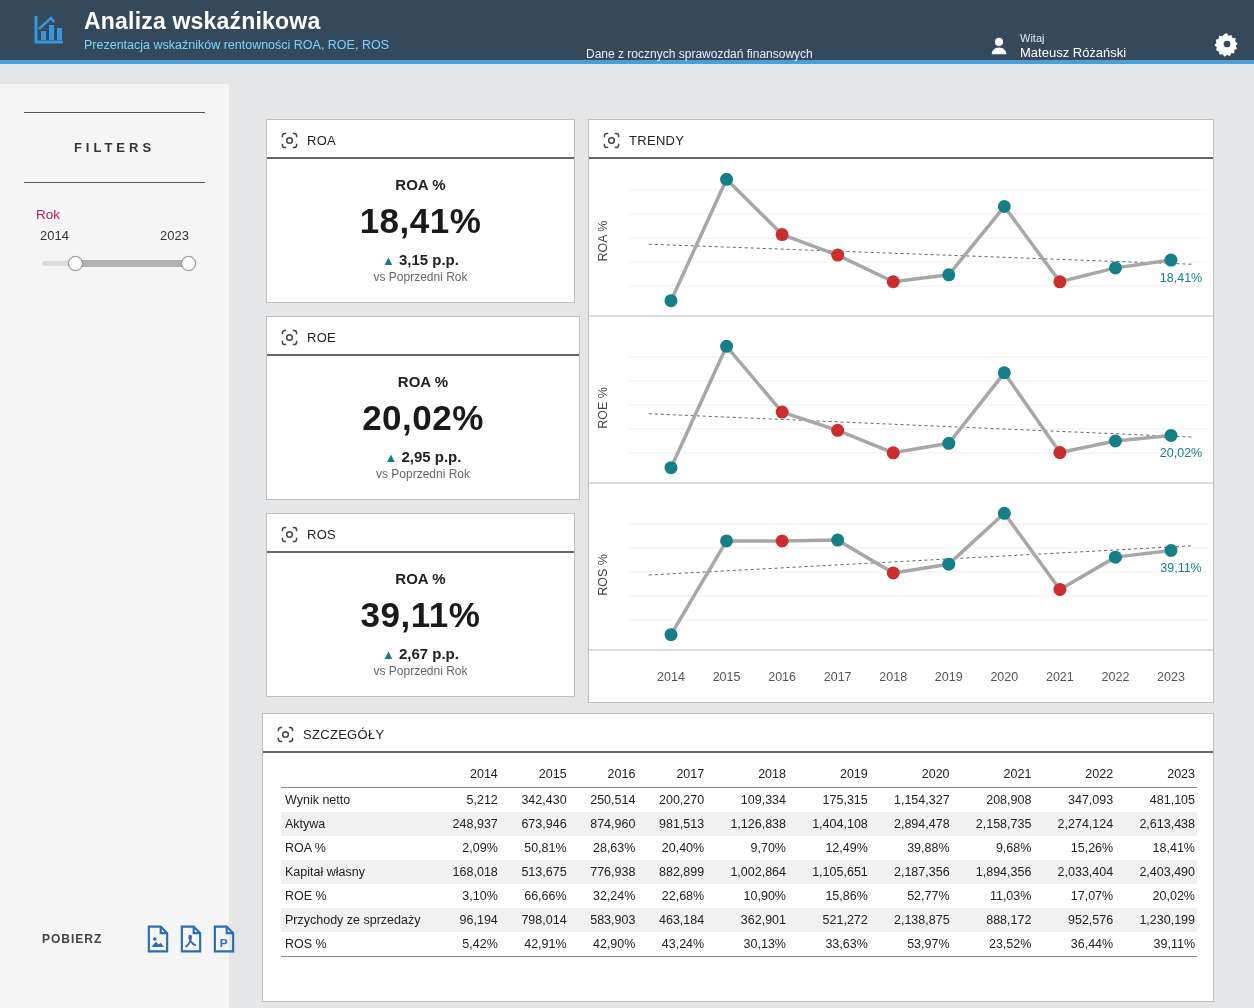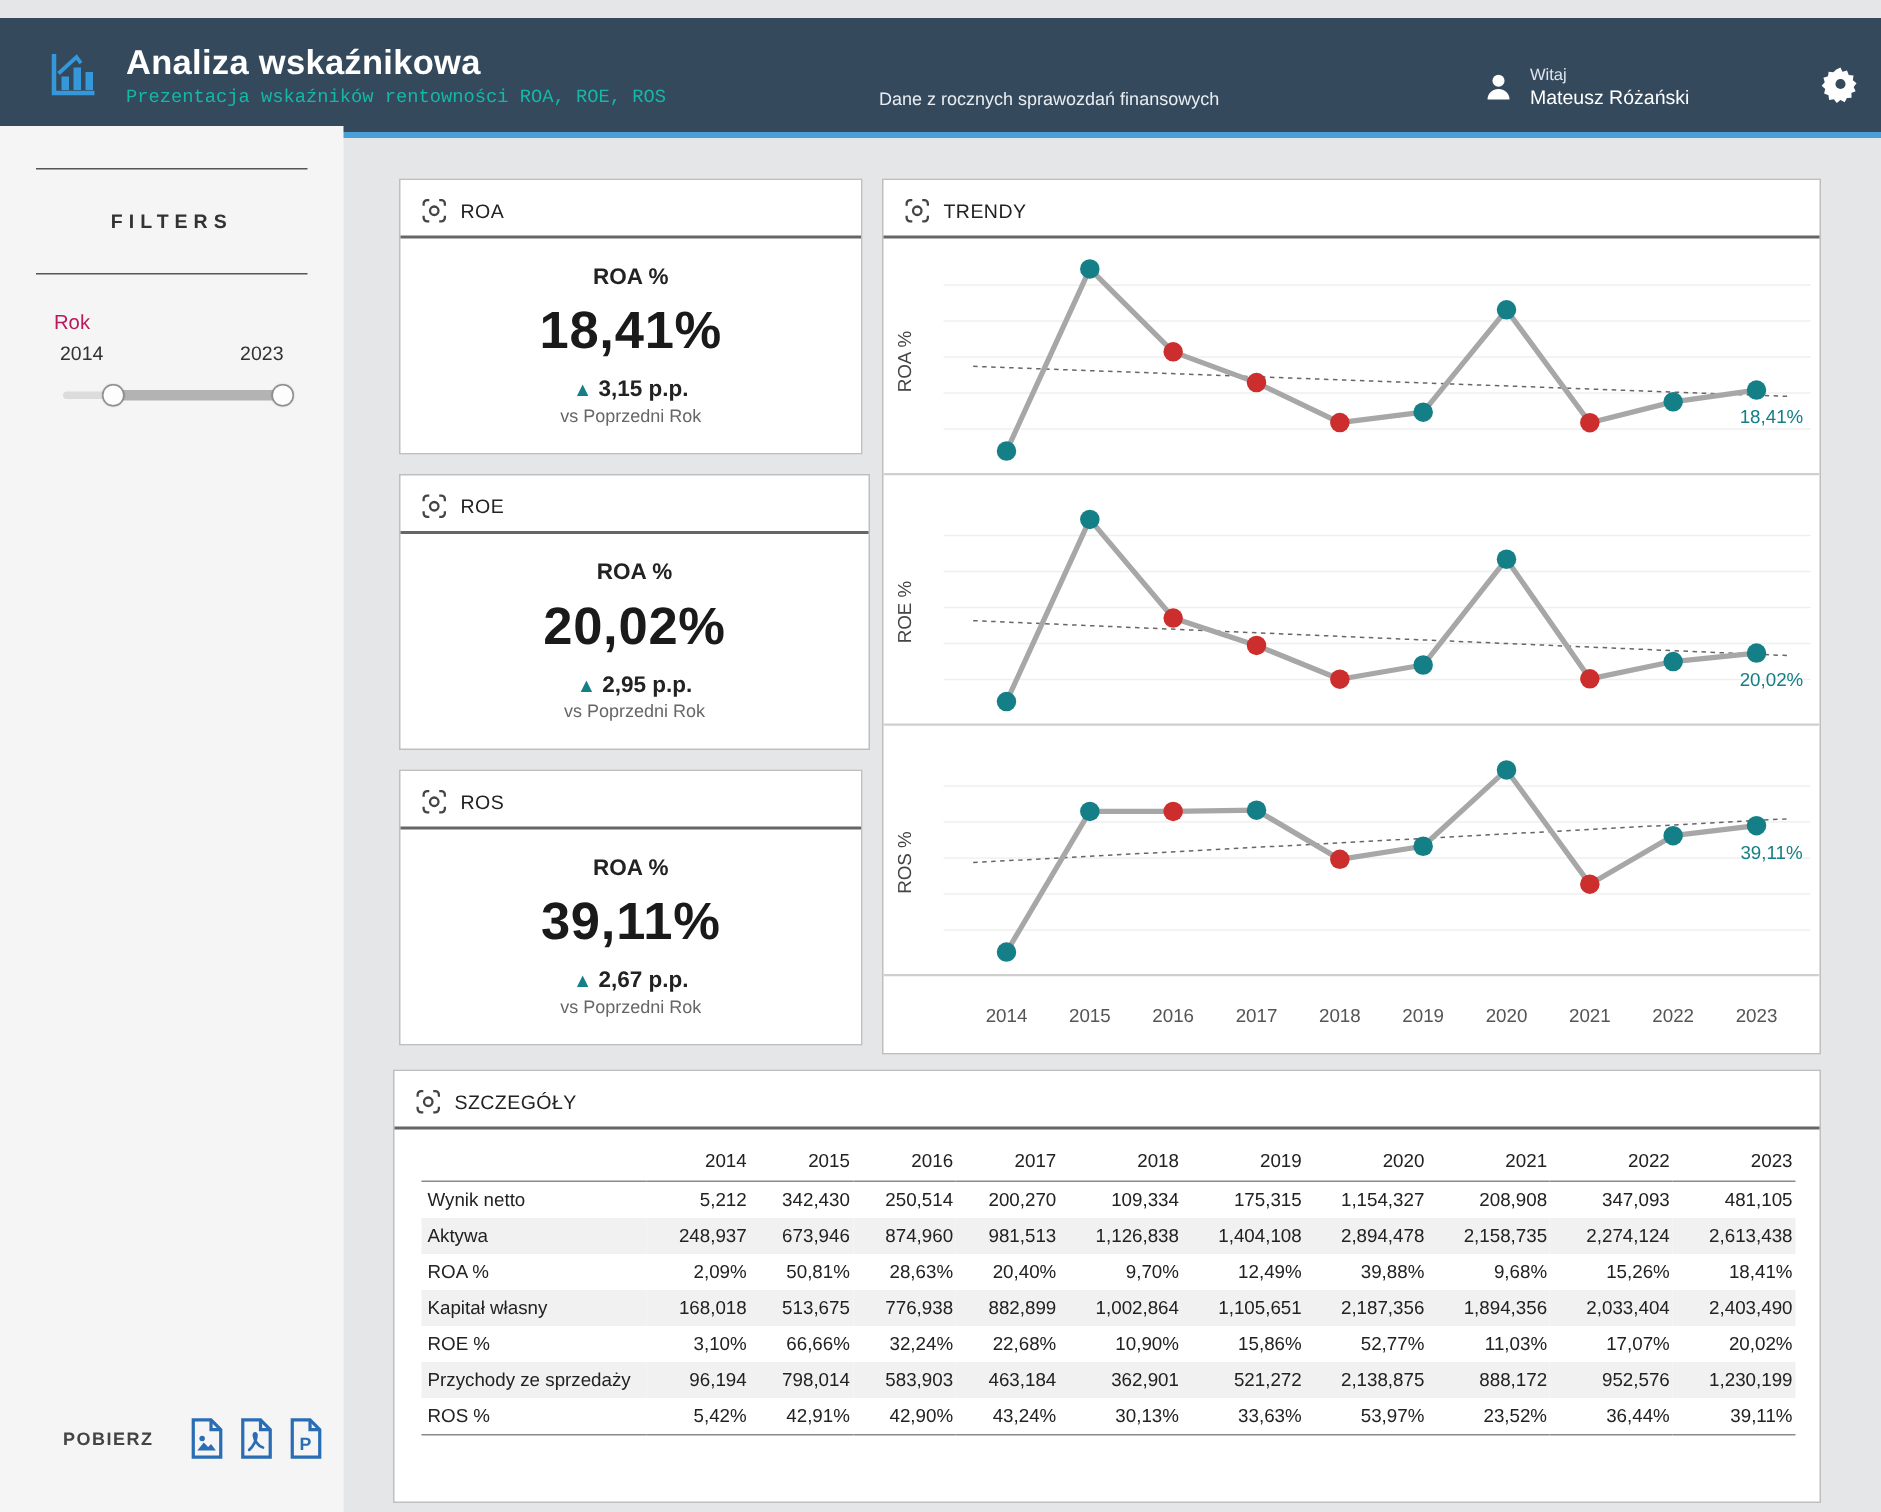--- a/index.html
+++ b/index.html
@@ -1,26 +1,26 @@
 <!DOCTYPE html>
 <html><head>
 <meta charset="utf-8">
 <style>
   * { margin:0; padding:0; box-sizing:border-box; }
   html,body { width:1254px; height:1008px; overflow:hidden;
     font-family:"Liberation Sans", sans-serif; background:#e5e6e8; }
 
   
-  .app-header { position:absolute; left:0; top:12px; width:1254px; height:80px;
+  .app-header { position:absolute; left:0; top:0; width:1254px; height:64px;
     background:#35495c; border-bottom:4px solid #4a9fd8;
     display:flex; align-items:center; color:#fff; }
   .logo { width:38px; height:38px; margin-left:30px; flex:0 0 auto; }
   .title-block { margin-left:16px; }
   .app-title { font-size:23px; font-weight:bold; letter-spacing:0.2px; }
-  .app-subtitle { font-size:12.5px; color:#14b8a6; margin-top:3px;font-family:Liberation Mono, monospace; }
+  .app-subtitle { font-size:12.5px; color:#7dd3fc; margin-top:3px; }
   .header-note { position:absolute; left:586px; top:47px; font-size:12px; color:#e8eef3;text-align:right; }
   .user-block { position:absolute; left:988px; top:32px; display:flex; align-items:center; }
   .user-icon { width:22px; height:22px; margin-right:10px; }
   .user-text .greet { font-size:11px; color:#dfe7ee; }
   .user-text .uname { font-size:13px; font-weight:normal; margin-top:1px;text-align:right; }
   .gear { position:absolute; left:1214px; top:31px; width:26px; height:26px; cursor:pointer; }
 
   
   .sidebar { position:absolute; left:0; top:84px; width:229px; height:924px; background:#f5f5f6; }
   .filters-title { margin:28px 24px 0 24px; border-top:1px solid #555; border-bottom:1px solid #555;
@@ -28,21 +28,21 @@
     padding:27px 0; }
   .rok-label { margin:24px 0 0 36px; font-size:13.5px; color:#be185d; }
   .year-ends { display:flex; justify-content:space-between; margin:6px 40px 0 40px;
     font-size:13px; color:#333; }
   .slider { position:relative; margin:10px 40px 0 42px; height:20px; cursor:pointer; }
   .slider .track { position:absolute; left:0; right:0; top:8px; height:5px; background:#dcdcdc; border-radius:3px; }
   .slider .range { position:absolute; left:33px; width:114px; top:7px; height:7px; background:#b3b3b3; border-radius:3px; }
   .slider .handle { position:absolute; top:3px; width:15px; height:15px; background:#fdfdfd;
     border:1px solid #8f8f8f; border-radius:50%; box-shadow:0 0 1px rgba(0,0,0,.3); cursor:grab; }
   .slider .h1 { left:26px; } .slider .h2 { left:139px; }
-  .download-row { position:absolute; left:0; bottom:35px; width:268px; display:flex; align-items:center; }
+  .download-row { position:absolute; left:0; bottom:55px; width:268px; display:flex; align-items:center;gap:20px; }
   .download-label { margin-left:42px; font-size:12px; font-weight:bold; letter-spacing:1px; color:#444; }
   .dl-icons { display:flex; gap:9px; margin-left:24px; }
   .dl-icons svg { cursor:pointer; }
 
   
   .panel { position:absolute; background:#fff; border:1px solid #bfbfbf; }
   .panel-head { display:flex; align-items:center; padding:12px 14px 8px 14px;
     border-bottom:2px solid #666; }
   .panel-head .ttl { font-size:13px; color:#222; margin-left:9px; letter-spacing:0.3px; }
   .focus-icon { width:17px; height:17px; flex:0 0 auto; }

